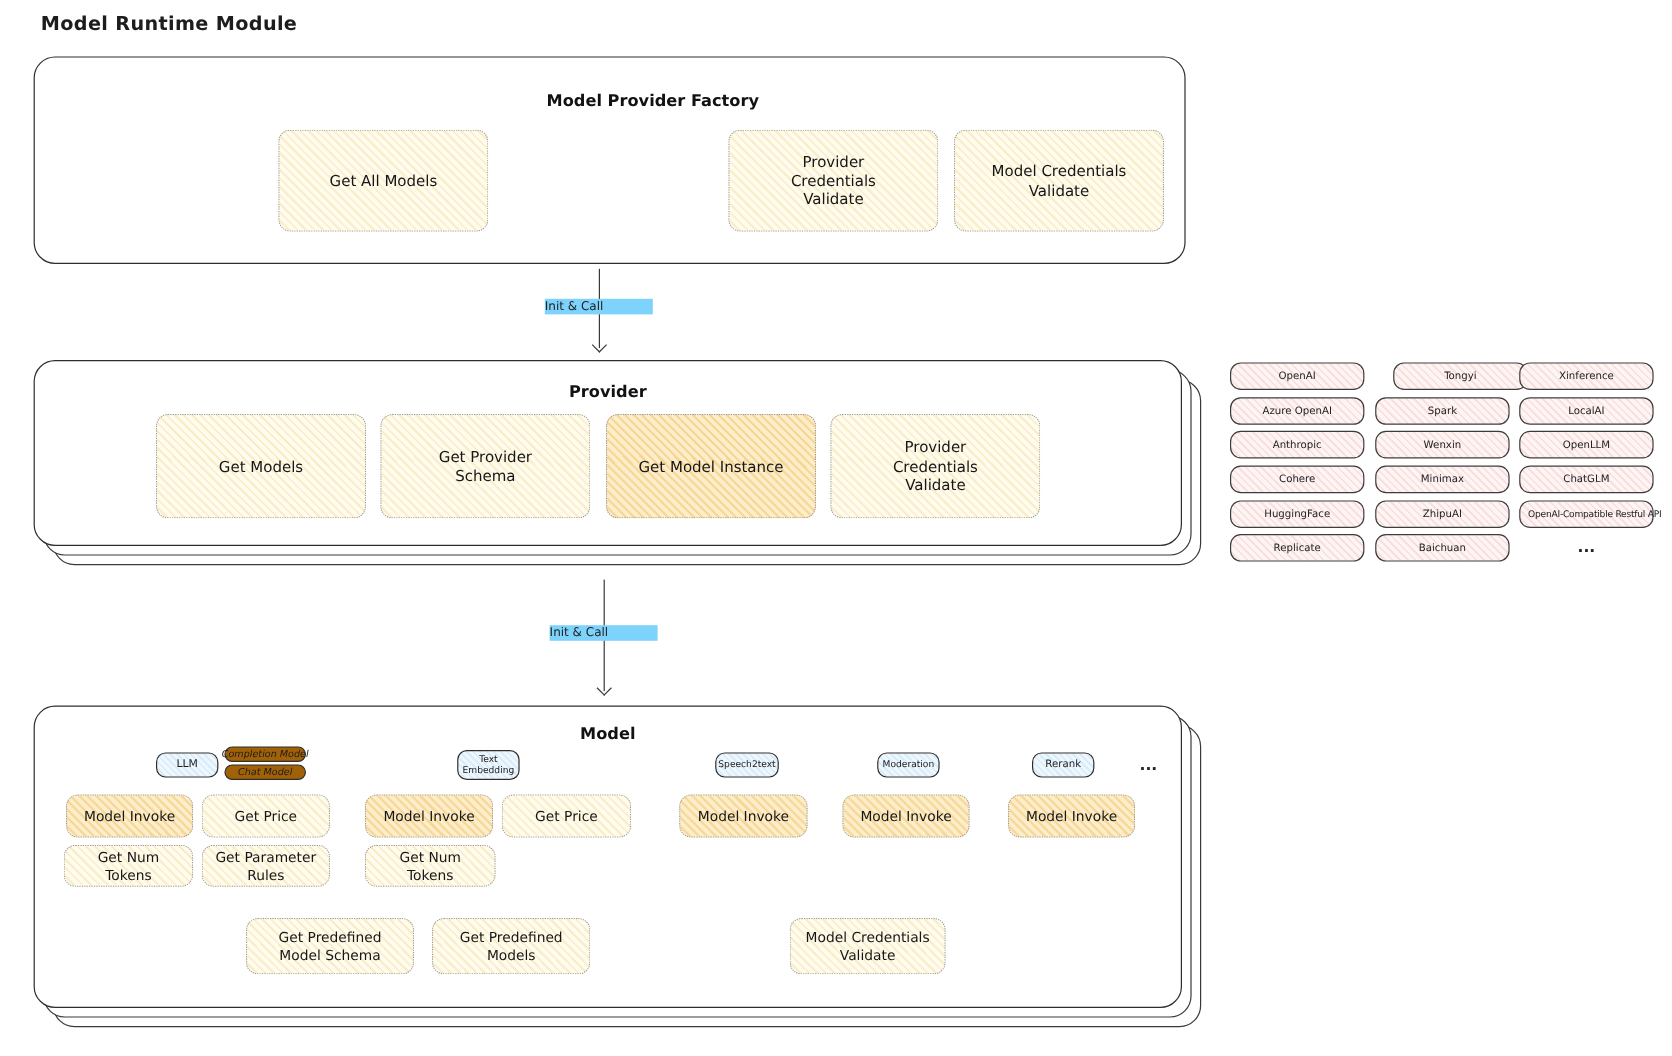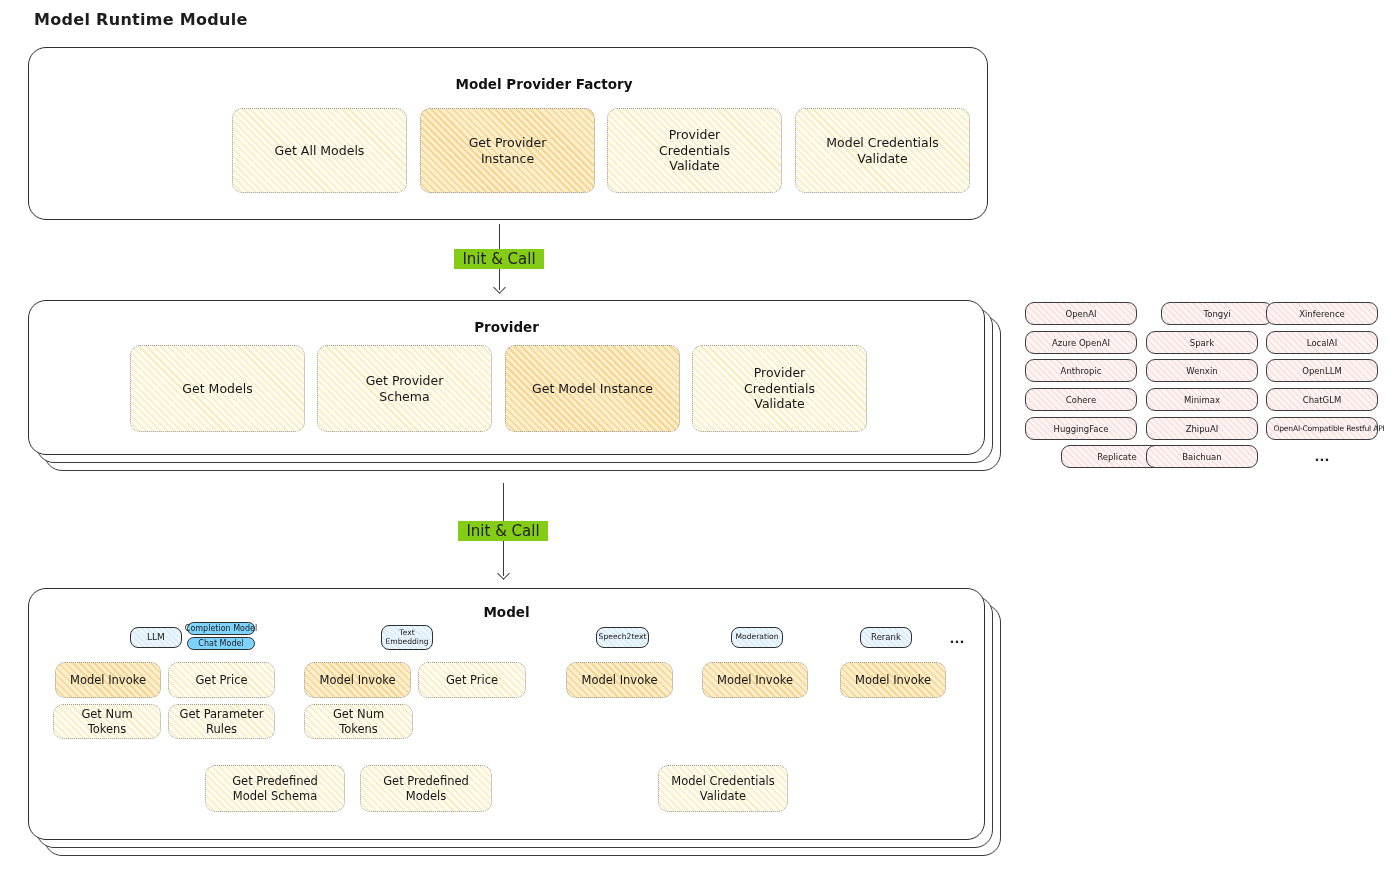--- a/index.html
+++ b/index.html
@@ -29,40 +29,39 @@
     font-size:8.5px;color:#222;white-space:nowrap;
   }
   .pink.tight{font-size:7.6px;letter-spacing:-0.2px;padding-left:14px;}
   .blue-tag{
     border:1.4px solid #2e2e2e;border-radius:8px;
     background:repeating-linear-gradient(45deg,#d9ecf9 0px,#d9ecf9 1.5px,#eef7fd 1.5px,#eef7fd 4px);
     display:flex;align-items:center;justify-content:center;text-align:center;
     font-size:8.5px;line-height:1.1;color:#1a1a1a;padding:1px 3px;
   }
   .white-tag{
-    border:1.3px solid #2e2e2e;border-radius:7px;background:#7dd3fc;
-    display:flex;align-items:center;justify-content:center;font-size:8px;white-space:nowrap;
+    border:1.3px solid #2e2e2e;border-radius:7px;background:#a16207;
+    display:flex;align-items:center;justify-content:center;font-size:8px;white-space:nowrap;font-style:italic;
   }
   .vline{border-left:1.6px solid #3a3a3a;width:0;}
-  .arrow-label{text-align:center;font-size:15px;background:#84cc16;color:#222;padding:1px 0;}
+  .arrow-label{text-align:left;font-size:10px;background:#7dd3fc;color:#222;padding:1px 0;}
   .chev{width:9px;height:9px;border-left:1.6px solid #3a3a3a;border-bottom:1.6px solid #3a3a3a;transform:rotate(-45deg);}
   .ellipsis{font-size:13px;font-weight:600;color:#222;text-align:center;}
 </style>
 </head>
 <body>
 
 <div class="canvas">
 
   <div class="abs page-title" style="left:34px;top:10px;">Model Runtime Module</div>
 
   <div class="abs big-box" style="left:28px;top:47px;width:960px;height:173px;"></div>
   <div class="abs big-title" style="left:28px;top:76px;width:960px;margin-left:36px;">Model Provider Factory</div>
 
   <div class="abs box-yellow" style="left:232px;top:108px;width:175px;height:85px;">Get All Models</div>
-  <div class="abs box-yellow hl" style="left:420px;top:108px;width:175px;height:85px;">Get Provider Instance</div>
   <div class="abs box-yellow" style="left:607px;top:108px;width:175px;height:85px;">Provider Credentials Validate</div>
   <div class="abs box-yellow" style="left:795px;top:108px;width:175px;height:85px;">Model Credentials Validate</div>
 
   <div class="abs vline" style="left:499px;top:224px;height:66px;"></div>
   <div class="abs arrow-label" style="left:454px;top:249px;width:90px;">Init &amp; Call</div>
   <div class="abs chev" style="left:495px;top:283px;"></div>
 
   <div class="abs stack" style="left:44px;top:316px;width:957px;height:155px;"></div>
   <div class="abs stack" style="left:36px;top:308px;width:957px;height:155px;"></div>
   <div class="abs big-box" style="left:28px;top:300px;width:957px;height:155px;"></div>
@@ -71,21 +70,21 @@
   <div class="abs box-yellow" style="left:130px;top:345px;width:175px;height:87px;">Get Models</div>
   <div class="abs box-yellow" style="left:317px;top:345px;width:175px;height:87px;padding:2px 22px;">Get Provider Schema</div>
   <div class="abs box-yellow hl" style="left:505px;top:345px;width:175px;height:87px;padding:2px 20px;">Get Model Instance</div>
   <div class="abs box-yellow" style="left:692px;top:345px;width:175px;height:87px;">Provider Credentials Validate</div>
 
   <div class="abs pink" style="left:1025px;top:302px;width:112px;height:23px;">OpenAI</div>
   <div class="abs pink" style="left:1025px;top:331px;width:112px;height:23px;">Azure OpenAI</div>
   <div class="abs pink" style="left:1025px;top:359px;width:112px;height:23px;">Anthropic</div>
   <div class="abs pink" style="left:1025px;top:388px;width:112px;height:23px;">Cohere</div>
   <div class="abs pink" style="left:1025px;top:417px;width:112px;height:23px;">HuggingFace</div>
-  <div class="abs pink" style="left:1025px;top:445px;width:112px;height:23px;margin-left:36px;">Replicate</div>
+  <div class="abs pink" style="left:1025px;top:445px;width:112px;height:23px;">Replicate</div>
 
   <div class="abs pink" style="left:1146px;top:302px;width:112px;height:23px;margin-left:15px;">Tongyi</div>
   <div class="abs pink" style="left:1146px;top:331px;width:112px;height:23px;">Spark</div>
   <div class="abs pink" style="left:1146px;top:359px;width:112px;height:23px;">Wenxin</div>
   <div class="abs pink" style="left:1146px;top:388px;width:112px;height:23px;">Minimax</div>
   <div class="abs pink" style="left:1146px;top:417px;width:112px;height:23px;">ZhipuAI</div>
   <div class="abs pink" style="left:1146px;top:445px;width:112px;height:23px;">Baichuan</div>
 
   <div class="abs pink" style="left:1266px;top:302px;width:112px;height:23px;">Xinference</div>
   <div class="abs pink" style="left:1266px;top:331px;width:112px;height:23px;">LocalAI</div>

